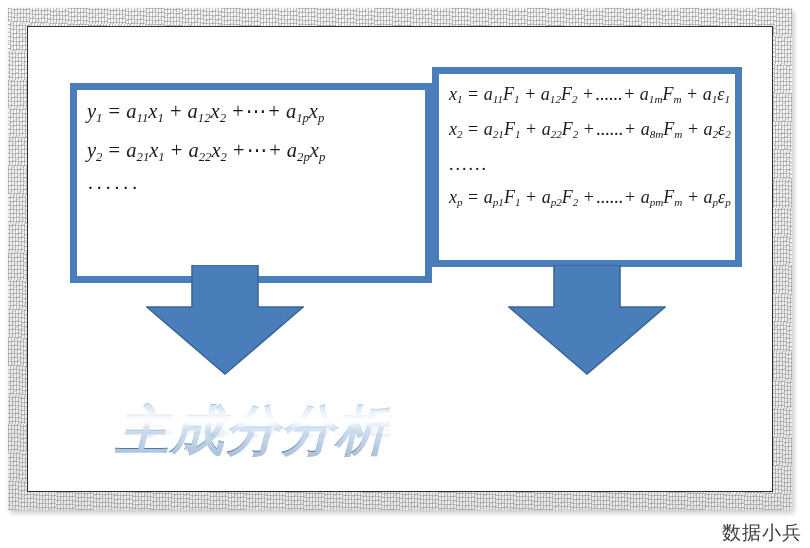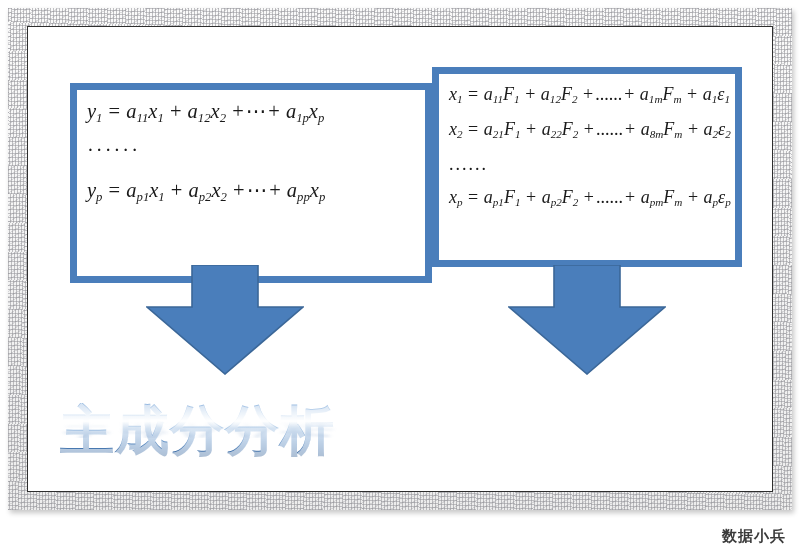--- a/index.html
+++ b/index.html
@@ -96,22 +96,23 @@
     width: 158px;
     height: 110px;
   }
   #arrow-pca { left: 118px; top: 238px; }
   #arrow-fa  { left: 480px; top: 238px; }
   .arrow-down svg { display: block; width: 100%; height: 100%; }
 
   
   .title-block {
     position: absolute;
-    text-align: left;
+    text-align: right;
     width: 330px;
+    font-style: italic;
   }
   #title-pca { left: 32px;  top: 376px; }
   #title-fa  { left: 412px; top: 376px; }
 
   .title-text {
     font-family: "DejaVu Sans", "Liberation Sans", sans-serif;
     font-weight: bold;
     font-size: 54px;
     line-height: 1.02;
     letter-spacing: 1px;
@@ -144,27 +145,26 @@
     opacity: .34;
     filter: blur(2.1px);
     -webkit-mask-image: linear-gradient(180deg, rgba(0,0,0,.85) 0%, rgba(0,0,0,0) 72%);
     mask-image: linear-gradient(180deg, rgba(0,0,0,.85) 0%, rgba(0,0,0,0) 72%);
     pointer-events: none;
   }
 
   
   #watermark {
     position: absolute;
-    right: 24px;
+    right: 8px;
     bottom: 2px;
     font-family: "DejaVu Sans", "Liberation Sans", sans-serif;
-    font-size: 15px;
+    font-size: 19px;
     color: #3b3b3b;
     letter-spacing: 1px;
-    font-weight: bold;
   }
 </style>
 </head>
 <body>
 
 <div id="frame-mat"></div>
 <div id="frame-inner"></div>
 
 <div id="canvas">
 
@@ -174,32 +174,32 @@
       <div class="eq-line">
         <i>y</i><sub>1</sub>
         <span class="op">=</span>
         <i>a</i><sub>11</sub><i>x</i><sub>1</sub>
         <span class="op">+</span>
         <i>a</i><sub>12</sub><i>x</i><sub>2</sub>
         <span class="op">+</span><span class="op">⋯</span><span class="op">+</span>
         <i>a</i><sub>1p</sub><i>x</i><sub>p</sub>
       </div>
 
+      <div class="eq-line">
+        <i>y</i><sub>2</sub>
+        <span class="op">=</span>
+        <i>a</i><sub>21</sub><i>x</i><sub>1</sub>
+        <span class="op">+</span>
+        <i>a</i><sub>22</sub><i>x</i><sub>2</sub>
+        <span class="op">+</span><span class="op">⋯</span><span class="op">+</span>
+        <i>a</i><sub>2p</sub><i>x</i><sub>p</sub>
+      </div>
 
       <div class="eq-line dots">······</div>
 
-      <div class="eq-line">
-        <i>y</i><sub>p</sub>
-        <span class="op">=</span>
-        <i>a</i><sub>p1</sub><i>x</i><sub>1</sub>
-        <span class="op">+</span>
-        <i>a</i><sub>p2</sub><i>x</i><sub>2</sub>
-        <span class="op">+</span><span class="op">⋯</span><span class="op">+</span>
-        <i>a</i><sub>pp</sub><i>x</i><sub>p</sub>
-      </div>
 
     </div>
   </div>
 
   <div class="eq-box" id="eq-box-fa">
     <div class="eq-list">
 
       <div class="eq-line">
         <i>x</i><sub>1</sub>
         <span class="op">=</span>

